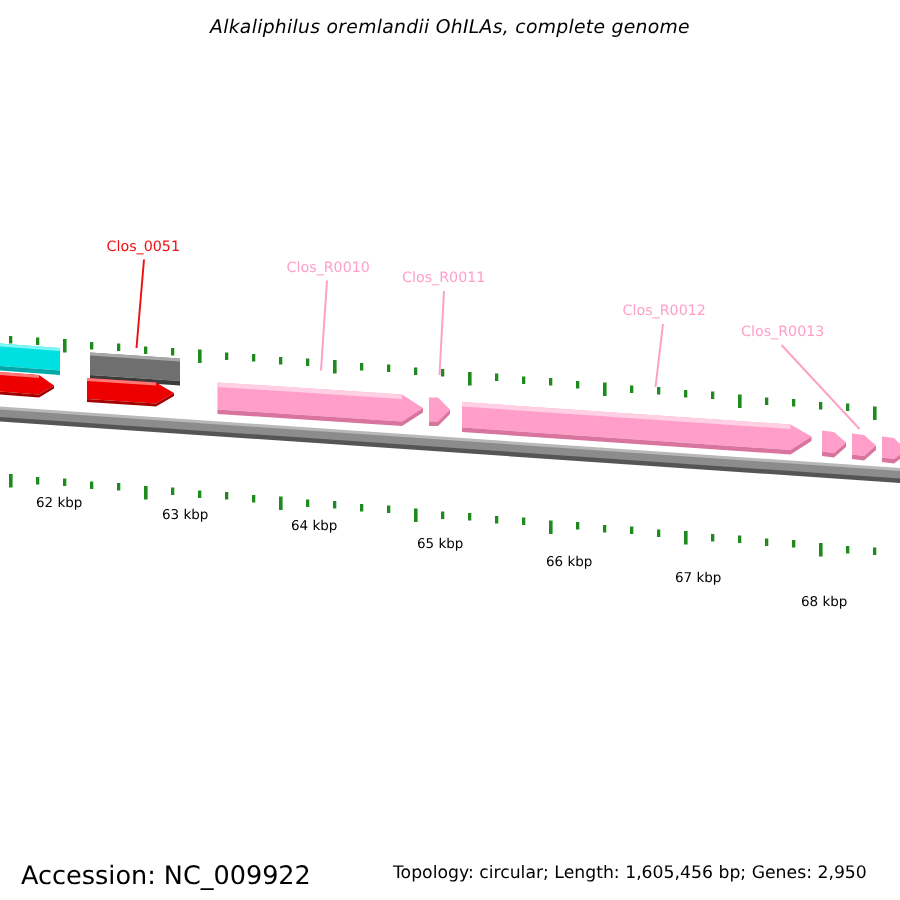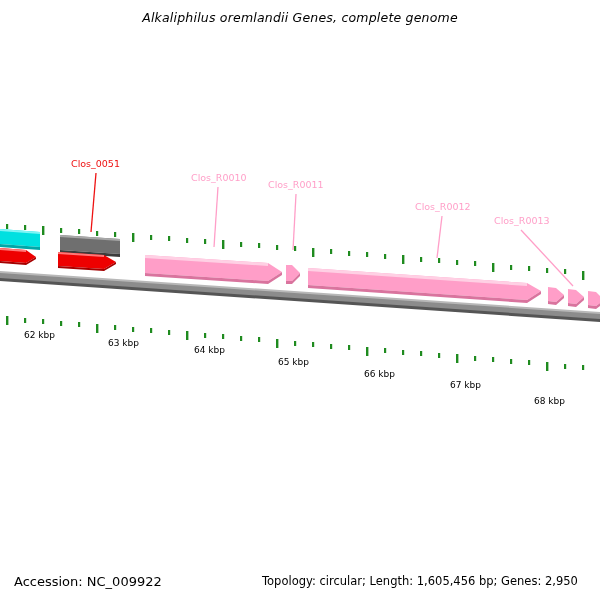--- a/index.html
+++ b/index.html
@@ -19,21 +19,21 @@
     top: 10px; left: 0; width: 600px;
     text-align: center;
     font-size: 12.5px;
     font-style: italic;
     color: #000000;
     letter-spacing: 0.2px;
   }
   #accession {
     position: absolute;
     left: 14px; top: 574px;
-    font-size: 13px;
+    font-size: 17px;
     color: #000000;
   }
   #genomeinfo {
     position: absolute;
     left: 262px; top: 574px;
     font-size: 11.5px;
     color: #000000;
   }
   svg#canvas {
     position: absolute;
@@ -46,21 +46,21 @@
   }
   .lbl-red   { fill: #ee1111; }
   .lbl-pink  { fill: #ff9fc8; }
   .tick-lbl  { font-size: 9px; fill: #000000; font-family: "DejaVu Sans", sans-serif; }
 </style>
 </head>
 <body>
 
 <div id="stage">
 
-  <div id="title">Alkaliphilus oremlandii Genes, complete genome</div>
+  <div id="title">Alkaliphilus oremlandii OhILAs, complete genome</div>
 
   <svg id="canvas" viewBox="0 0 600 600">
 
     <g>
       <rect x="6" y="224" width="2.2" height="5" fill="#1f8b1f"></rect>
       <rect x="24" y="225" width="2.2" height="5" fill="#1f8b1f"></rect>
       <rect x="42" y="226" width="2.4" height="9" fill="#1f8b1f"></rect>
       <rect x="60" y="228" width="2.2" height="5" fill="#1f8b1f"></rect>
       <rect x="78" y="229" width="2.2" height="5" fill="#1f8b1f"></rect>
       <rect x="96" y="231" width="2.2" height="5" fill="#1f8b1f"></rect>

